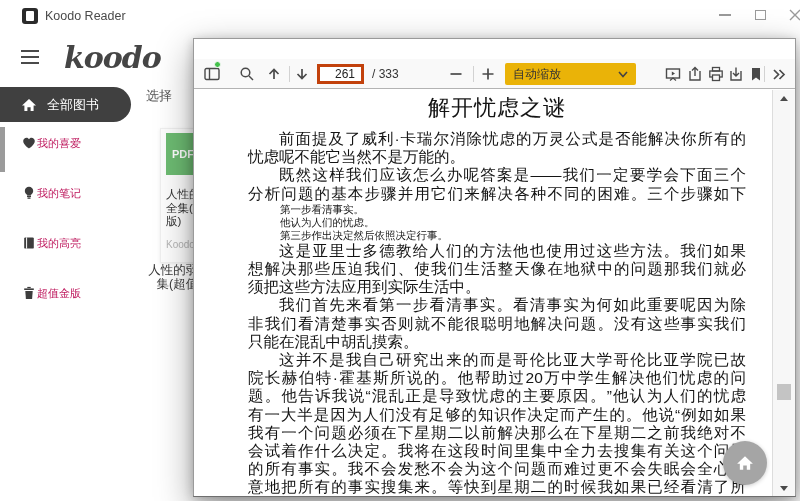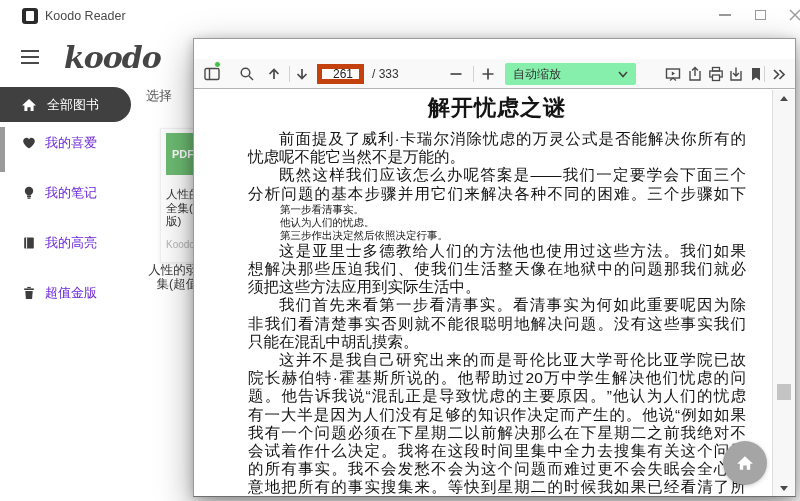--- a/index.html
+++ b/index.html
@@ -18,21 +18,21 @@
   .box-max { width:11px; height:10px; border:1.5px solid #9a9a9a; }
 
   
   .hamburger { position:absolute; left:21px; top:50px; width:18px; height:14px; cursor:pointer; }
   .hamburger div { height:2px; background:#4a4a4a; margin-bottom:4px; }
   .logo { position:absolute; left:64px; top:40px; font:italic 700 30px "DejaVu Serif",serif; color:#454545; letter-spacing:-1px; }
   .nav-active { position:absolute; left:0; top:87px; width:131px; height:35px; background:#404040;
     border-radius:0 18px 18px 0; display:flex; align-items:center; }
   .nav-active .lbl { color:#fff; font-size:13px; margin-left:10px; }
   .nav-item { position:absolute; left:0; width:131px; height:30px; display:flex; align-items:center; }
-  .nav-item .lbl { color:#6d28d9; font-size:13px; margin-left:8px; }
+  .nav-item .lbl { color:#be185d; font-size:11px; margin-left:0; }
   .nav-ico { width:16px; height:16px; margin-left:21px; flex:0 0 auto; }
   .edge-strip { position:absolute; left:0; top:127px; width:5px; height:45px; background:#9b9b9b; }
 
   
   .select-label { position:absolute; left:146px; top:87px; font-size:13px; color:#555; }
   .book-card { position:absolute; left:160px; top:128px; width:92px; height:135px; background:#fdfdfd;
     border:1px solid #efefef; box-shadow:0 1px 3px rgba(0,0,0,.08); padding:4px 5px; }
   .pdf-badge { width:82px; height:42px; background:#6dbb72; color:#fff; font-size:11px; font-weight:bold;
     display:flex; align-items:center; padding-left:6px; }
   .card-title { margin-top:13px; font-size:11.5px; line-height:13.5px; color:#333; width:72px; word-break:break-all; }
@@ -52,33 +52,33 @@
   .rc-min { left:492px; } .rc-max { left:536px; } .rc-close { left:572px; }
   .r-bar-min { width:11px; height:1.5px; background:#333; }
   .r-box-max { width:10px; height:9px; border:1.2px solid #333; }
 
   .r-toolbar { position:absolute; left:0; top:20px; width:100%; height:30px; background:#f9f9f9;
     border-bottom:1px solid #b3b3b3; }
   .tb { position:absolute; top:4px; width:22px; height:22px; display:flex; align-items:center; justify-content:center; border-radius:2px; }
   .tsep { position:absolute; top:7px; width:1px; height:16px; background:#d2d2d2; }
   .green-dot { position:absolute; left:13px; top:-2px; width:7px; height:7px; border-radius:50%;
     background:#43c14b; border:1px solid #f9f9f9; }
-  .page-input { position:absolute; left:123px; top:5px; width:47px; height:20px; border:5px solid #c2410c;
+  .page-input { position:absolute; left:123px; top:5px; width:47px; height:20px; border:3px solid #c2410c;
     background:#fff; font-size:12px; color:#222; text-align:right; padding-right:6px; font-family:inherit; }
   .page-total { position:absolute; left:178px; top:8px; font-size:12px; color:#333; }
-  .zoom-select { position:absolute; left:311px; top:4px; width:131px; height:22px; background:#86efac;
+  .zoom-select { position:absolute; left:311px; top:4px; width:131px; height:22px; background:#eab308;
     border-radius:2px; display:flex; align-items:center; cursor:pointer; }
   .zoom-select span { font-size:12px; color:#333; margin-left:8px; }
   .zoom-chev { position:absolute; right:8px; top:7px; }
 
   .r-content { position:absolute; left:0; top:51px; width:601px; height:406px; background:#fff; overflow:hidden; }
   .pdf-page { position:absolute; left:0; top:0; width:579px; height:406px; background:#fff; overflow:hidden;
     border-right:1px solid #ddd; }
   .text-col { margin:3px 0 0 54px; width:498px; color:#141414; }
-  .pg-title { font-size:22px; line-height:30px; font-weight:700; text-align:center; margin-bottom:7px; letter-spacing:1px; }
+  .pg-title { font-size:22px; line-height:30px; font-weight:400; text-align:center; margin-bottom:7px; letter-spacing:1px; }
   .ln { font-size:15.5px; line-height:18.2px; text-align:left; }
   .ln.j { text-align:justify; text-align-last:justify; text-justify:inter-character; }
   .ln.i { text-indent:31px; }
   .ln.s { font-size:10.5px; line-height:13px; text-indent:32px; text-align:left; text-align-last:left; }
 
   .r-scroll { position:absolute; right:0; top:0; width:22px; height:406px; background:#f7f7f7; }
   .sc-btn { position:absolute; left:0; width:22px; height:14px; display:flex; align-items:center; justify-content:center; }
   .sc-up { top:1px; } .sc-down { bottom:1px; }
   .tri-up { width:0; height:0; border-left:4px solid transparent; border-right:4px solid transparent; border-bottom:5px solid #4a4a4a; }
   .tri-down { width:0; height:0; border-left:4px solid transparent; border-right:4px solid transparent; border-top:5px solid #4a4a4a; }

